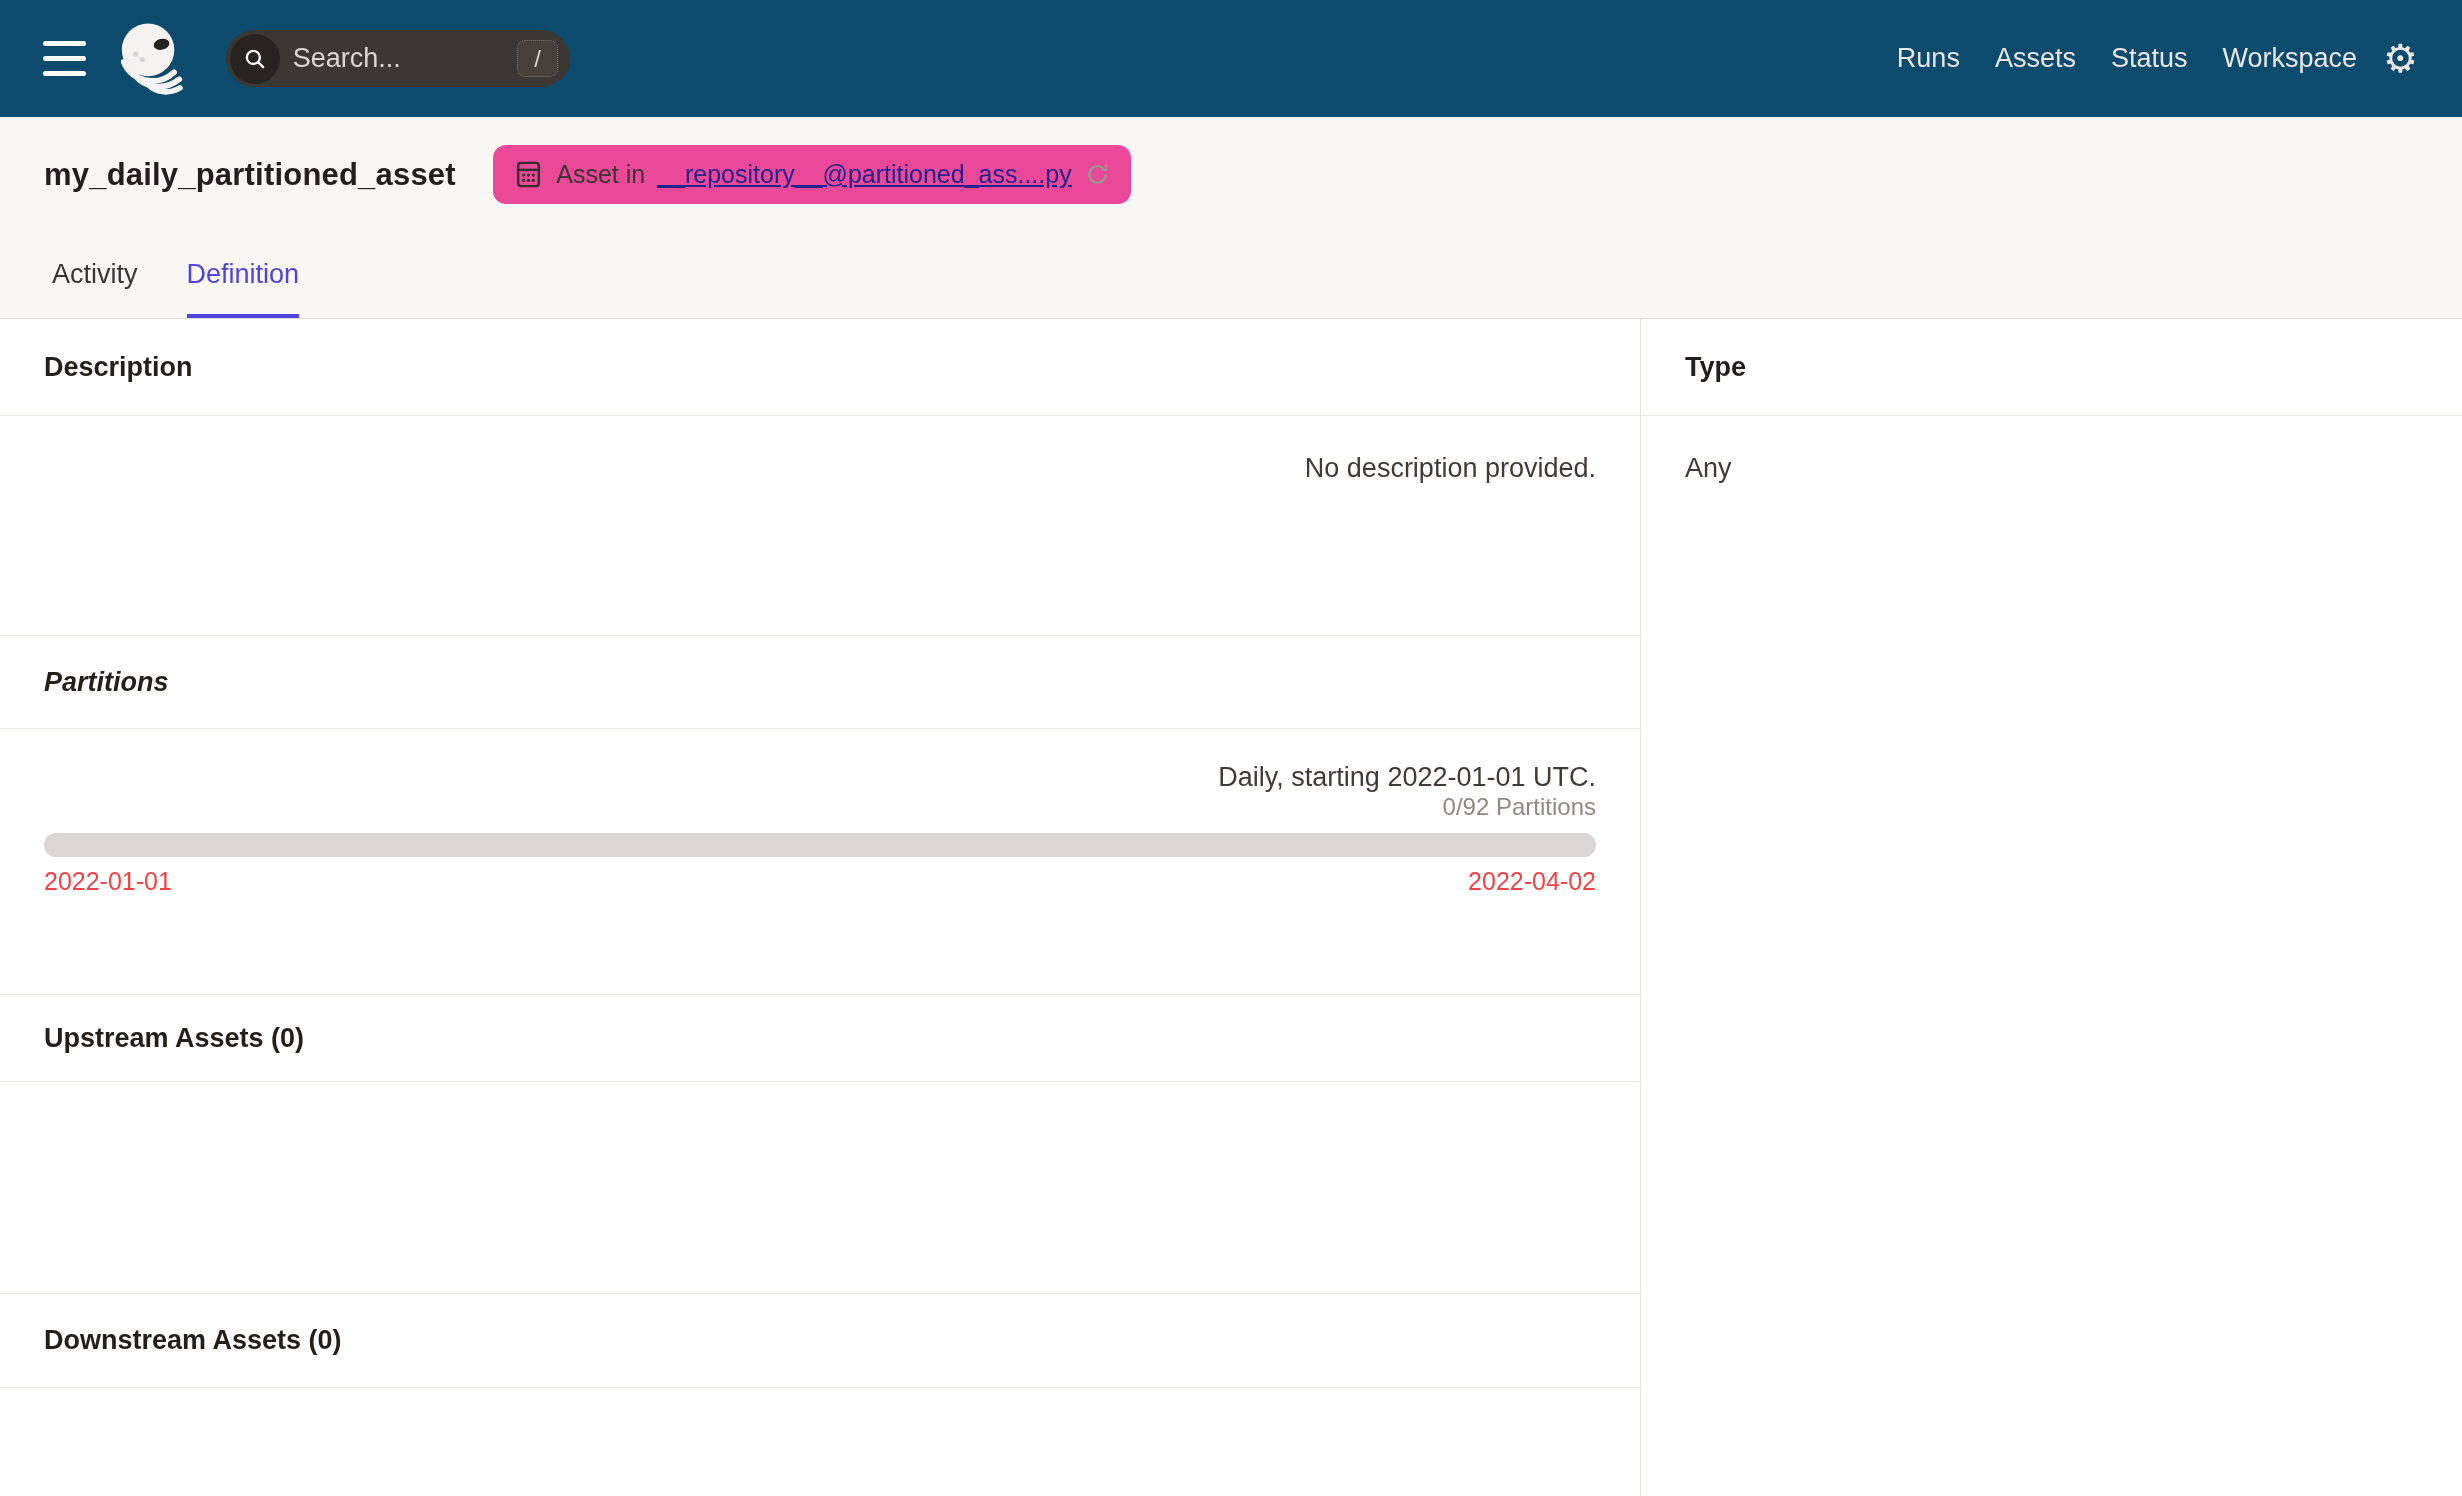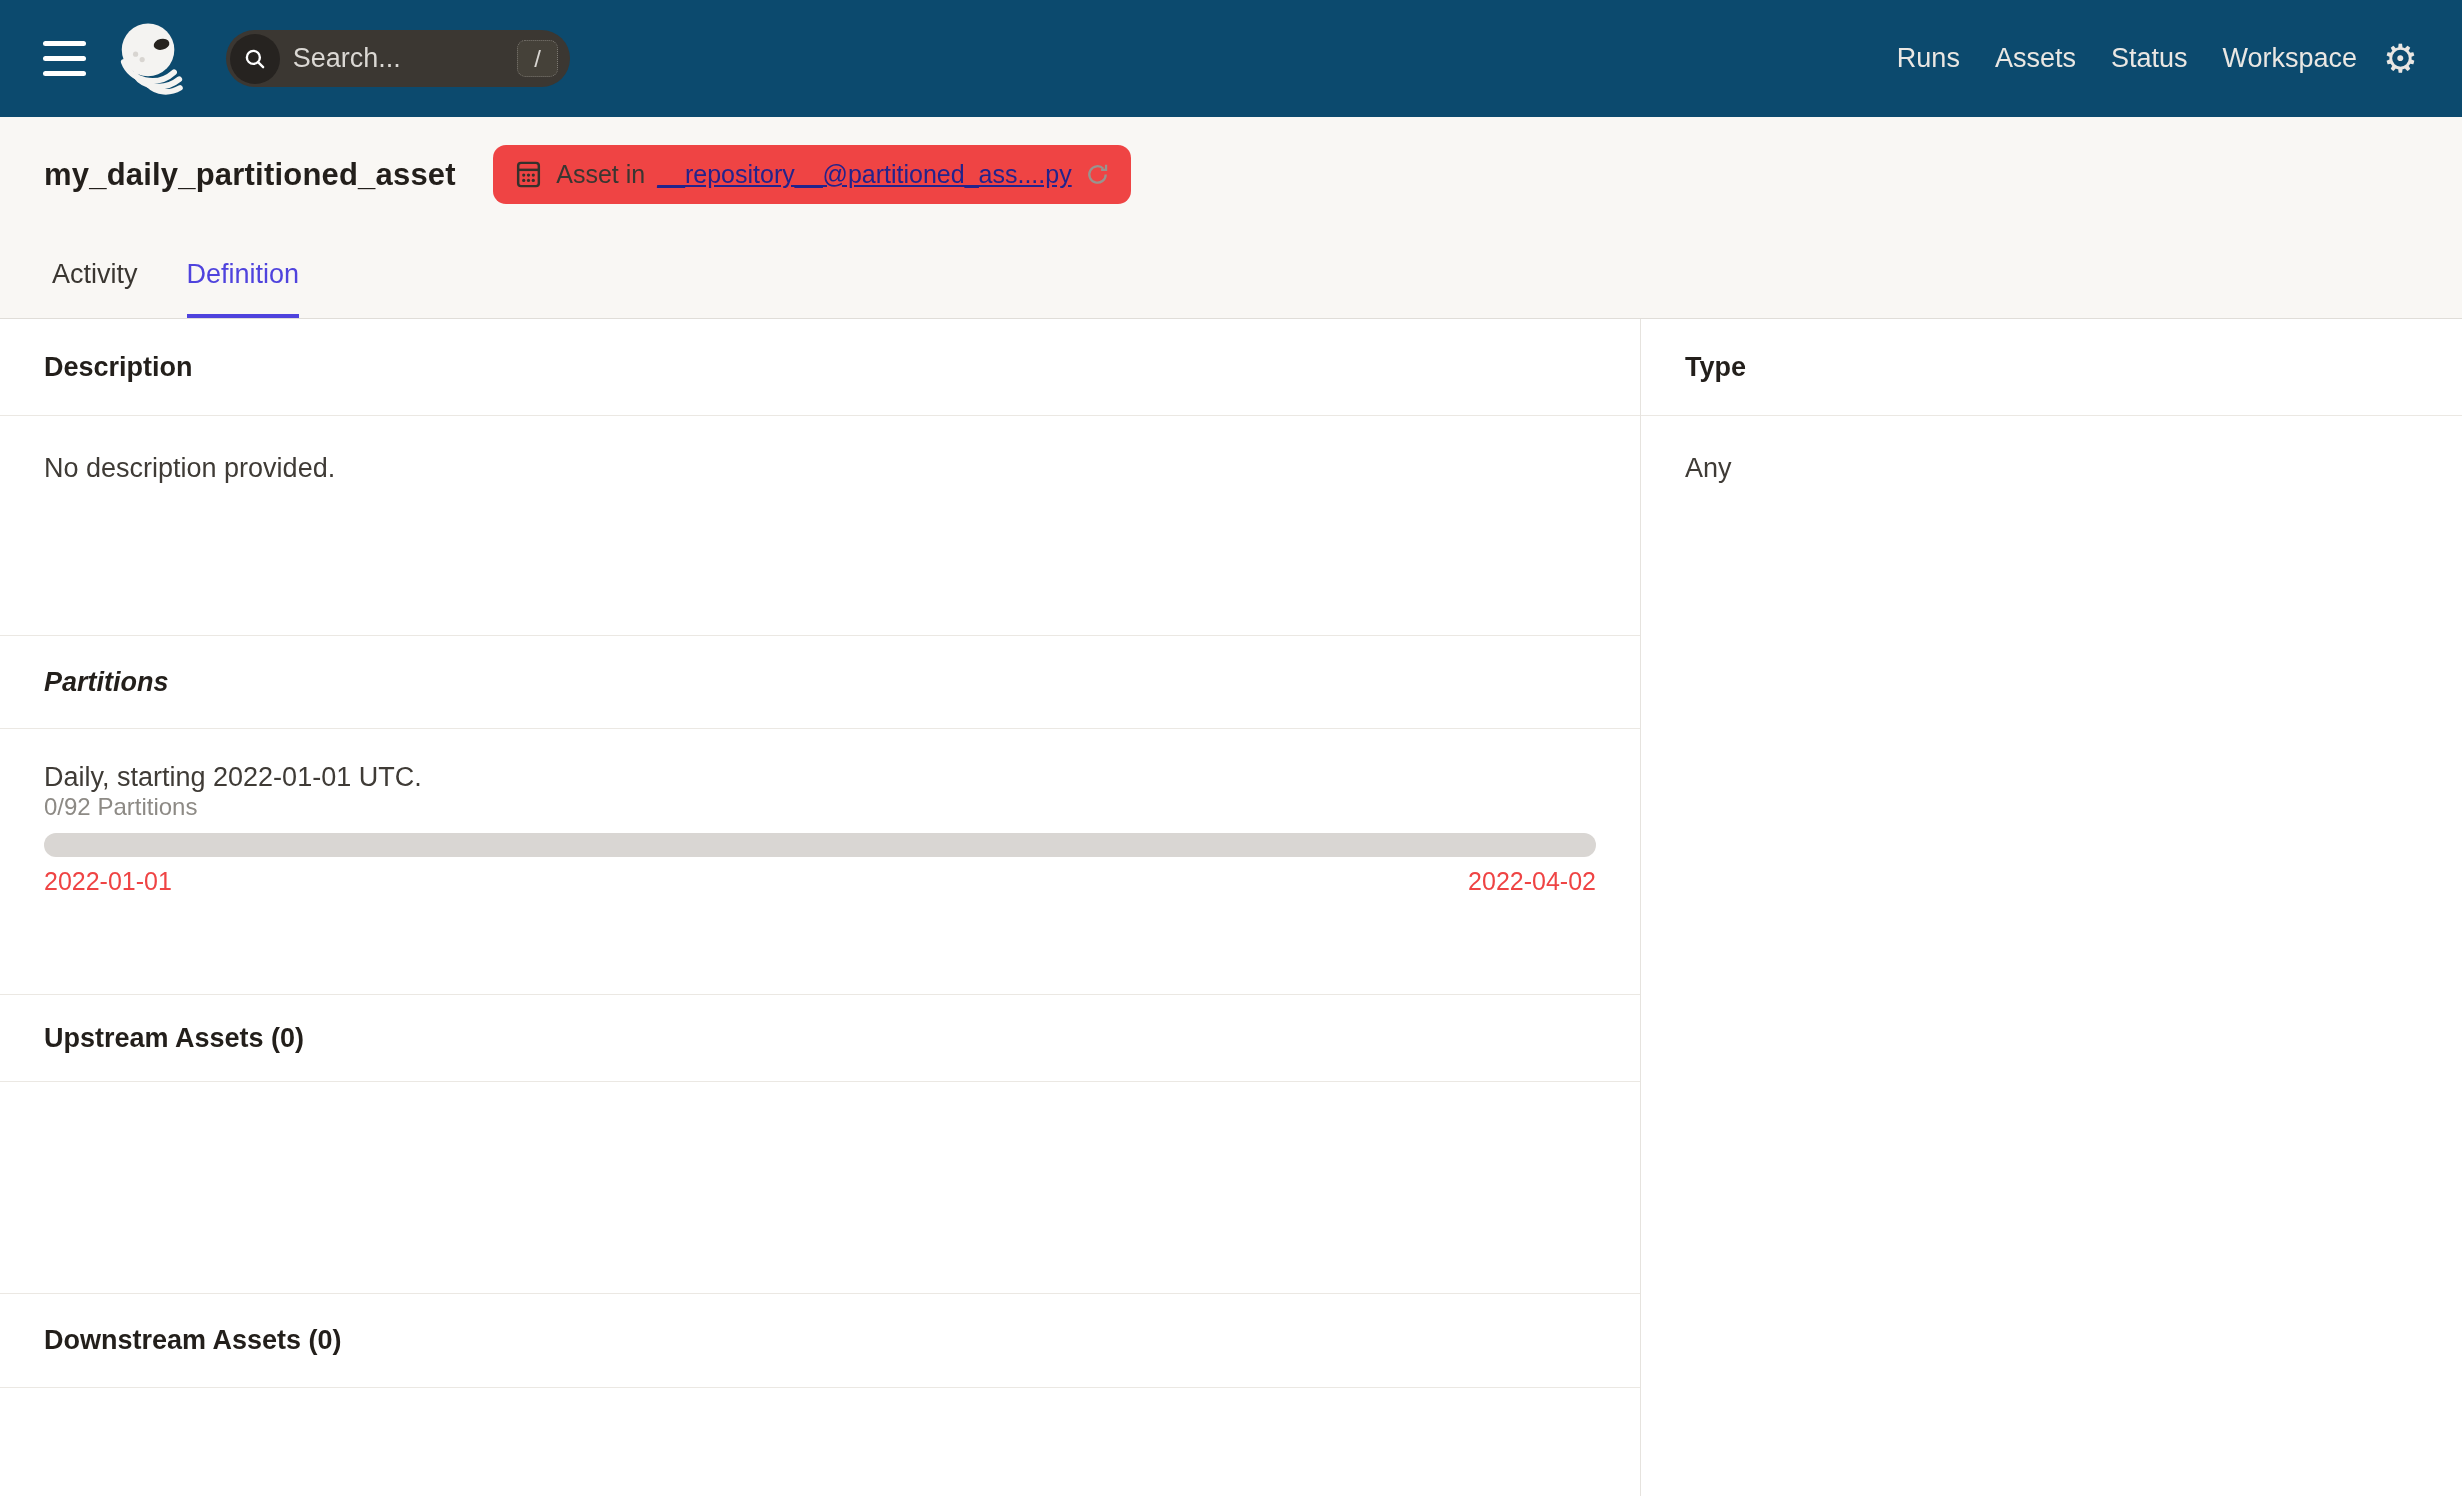--- a/index.html
+++ b/index.html
@@ -62,21 +62,21 @@
     background: #f9f7f4;
     border-bottom: 0.9px solid #e0ddd8;
     position: relative;
     padding: 0 32px 0 44px;
   }
   .titlerow { display: flex; align-items: center; padding-top: 28px; }
   .page-title { font-size: 31px; font-weight: 700; letter-spacing: 0.2px; color: #231f1b; }
   .asset-badge {
     margin-left: 37px;
     height: 59px;
-    background: #ef4444;
+    background: #ec4899;
     border-radius: 13px;
     display: flex; align-items: center; gap: 12px;
     padding: 0 20.4px;
     font-size: 25px; color: #3a3631;
   }
   .asset-badge .repo-icon { color: #35312c; flex: none; }
   .asset-badge a { color: #23238c; text-decoration: underline; cursor: pointer; }
   .badge-reload { color: #98948f; cursor: pointer; display: flex; }
   .headright { margin-left: auto; display: flex; align-items: center; }
   .timer { font-size: 29px; color: #a29f9a; }
@@ -108,21 +108,21 @@
     display: flex; align-items: center;
     padding: 0 44px;
     font-size: 27px; font-weight: 700; color: #231f1b;
     border-bottom: 0.9px solid #ebe8e3;
   }
   .section-body { padding: 37px 44px; font-size: 27px; color: #3f3b36; }
   .h105 { height: 97px; }
   .h100 { height: 93px; font-style: italic; }
   .h94  { height: 87px; }
   .h102 { height: 94px; }
-  .bb   { border-bottom: 0.9px solid #ebe8e3; }
+  .bb   { border-bottom: 0.9px solid #ebe8e3; text-align: right; }
   .desc-body { height: 220px; }
   .part-body { height: 266px; padding-top: 33px; }
   .up-body   { height: 212px; }
   .down-body { height: 108px; }
 
   .progress-label { font-size: 24px; color: #8d8a85; }
   .progress-track {
     margin-top: 12px; height: 24px; border-radius: 12px;
     background: #d9d6d3; overflow: hidden; position: relative;
   }

